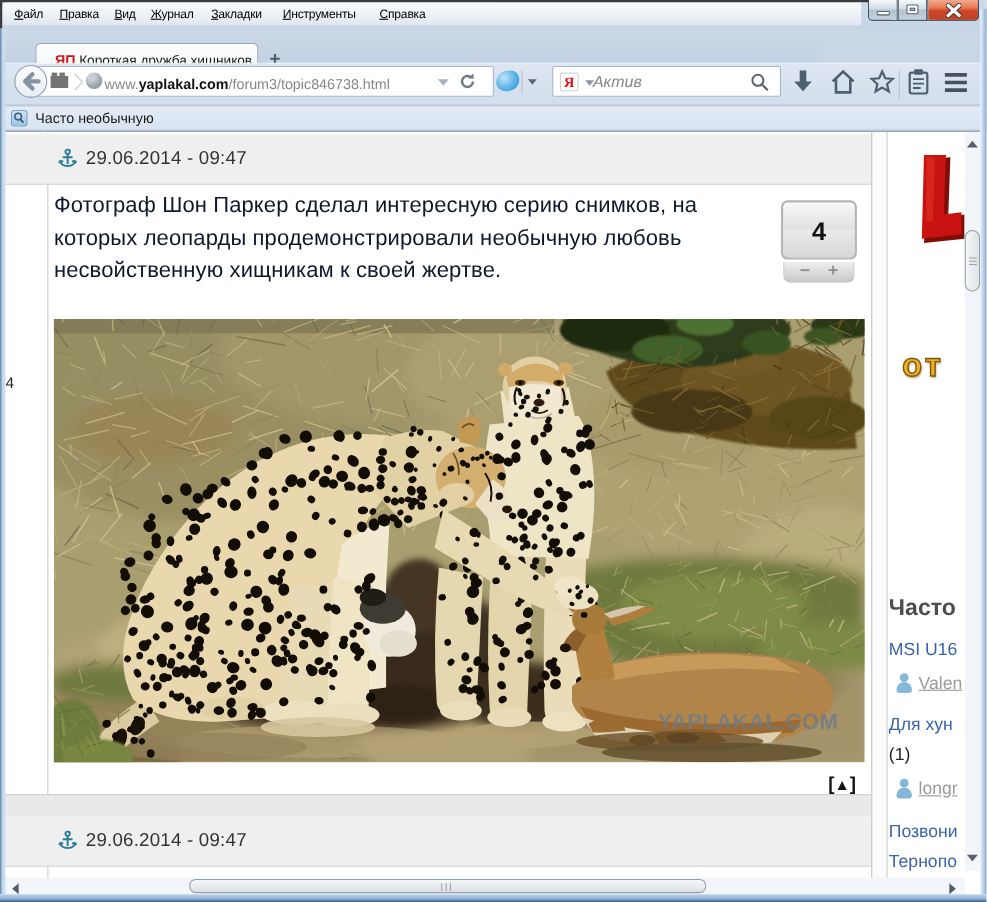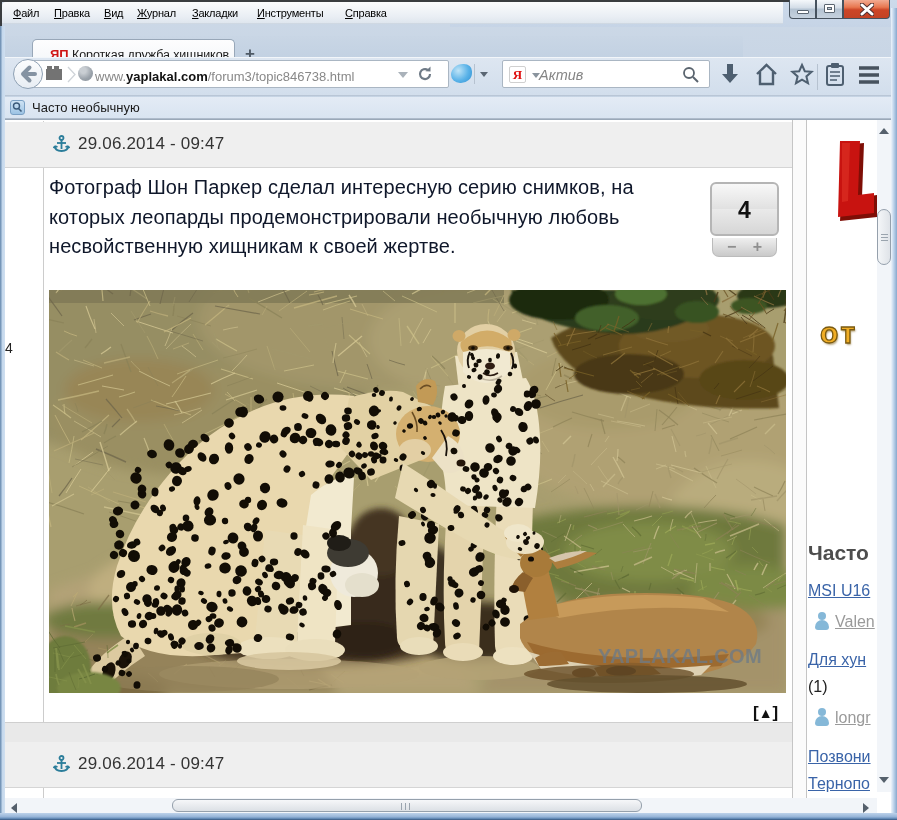--- a/index.html
+++ b/index.html
@@ -68,21 +68,21 @@
 #photo{position:absolute;left:47px;top:169px;width:737px;height:403px}
 #uplink{position:absolute;left:751px;top:582px;font-size:17px;font-weight:bold;color:#111}
 #gap1{position:absolute;left:0px;top:601px;width:790px;height:20px;background:#e9e9e9;border-top:1px solid #cfcfcf}
 #ph2{position:absolute;left:0px;top:621px;width:790px;height:46px;background:#efefef;border-bottom:1px solid #d5d5d5}
 
 #sidebar{position:absolute;left:805px;top:1px;width:70px;height:815px;background:#fff}
 #sgap{position:absolute;left:790px;top:0;width:15px;height:694px;background:#fbfbfb;border-left:1px solid #c5c5c5;border-right:1px solid #c5c5c5}
 #adL{position:absolute;left:29px;top:20px;width:41px;height:82px}
 #adOT{position:absolute;left:13px;top:195px;font-size:30px;font-weight:bold;color:#f0ad25;-webkit-text-stroke:1.3px #7a5a10;text-shadow:1px 2px 2px #7a5a1088;letter-spacing:3px}
 .sb{position:absolute;font-size:16px;white-space:nowrap}
-#sidebar .blue{color:#3a64a8;text-decoration:underline}
+#sidebar .blue{color:#3a64a8;}
 #sidebar .gray{color:#9a9a9a;text-decoration:underline}
 #sdhead{position:absolute;left:1px;top:420px;font-size:21px;font-weight:bold;color:#4d4d4d;white-space:nowrap}
 .person{position:absolute;width:14px;height:18px}
 .person:before{content:"";position:absolute;left:3px;top:0;width:8px;height:8px;border-radius:50%;background:#85b8d8}
 .person:after{content:"";position:absolute;left:0;top:8px;width:14px;height:10px;border-radius:7px 7px 3px 3px;background:#85b8d8}
 
 #vscroll{position:absolute;left:875px;top:0;width:14px;height:672px;background:#f2f5f9}
 #vthumb{position:absolute;left:0px;top:89px;width:14px;height:56px;background:linear-gradient(90deg,#f4f6f8,#dfe3e8);border:1px solid #95a0ac;border-radius:7px}
 .grip{position:absolute;left:3px;width:7px;height:1px;background:#9aa4ae}
 #varrow-u{position:absolute;left:2px;top:3px;width:0;height:0;border:5px solid transparent;border-bottom:6px solid #55606c}

